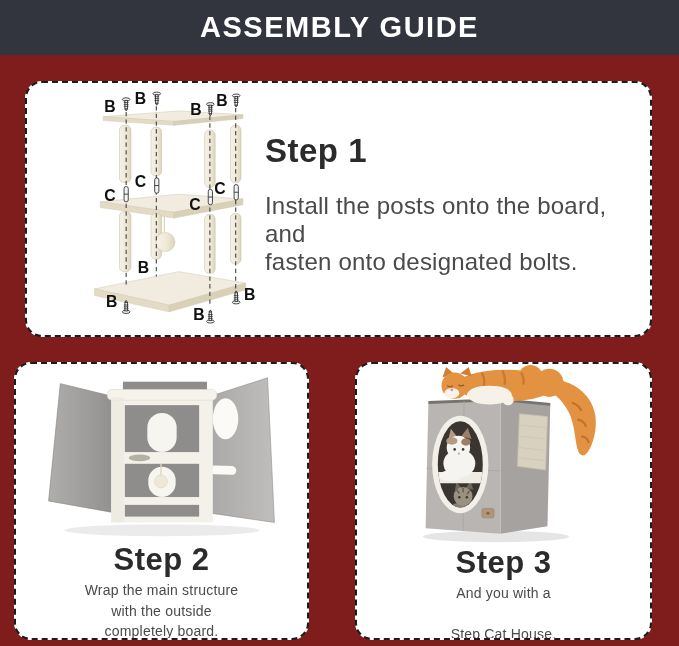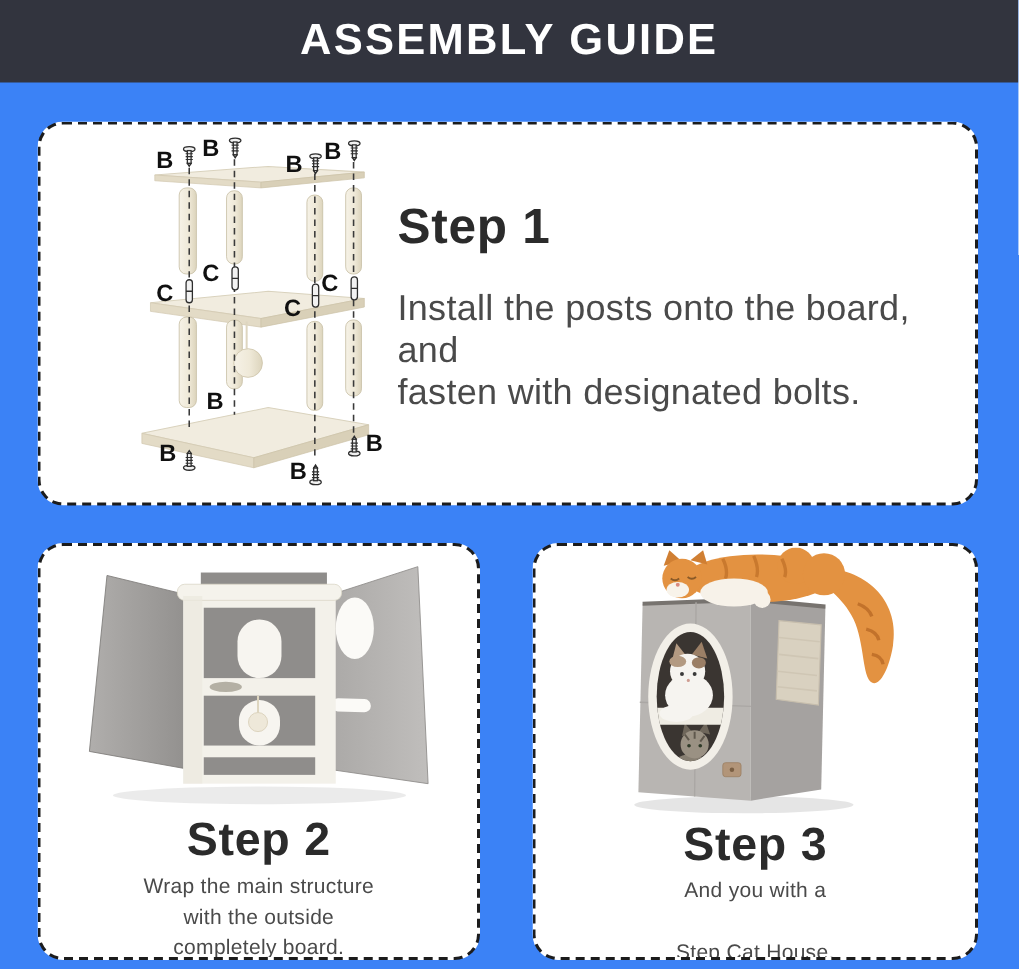--- a/index.html
+++ b/index.html
@@ -1,29 +1,29 @@
 <!DOCTYPE html>
 <html style="--header-bg: #32343e; --header-text: #ffffff; --panel-border: #1c1c1c; --step-title: #2b2b2b; --body-text: #4a4a4a; --board-cream: #f1ecdf; --fabric-gray: #a5a3a1; --scratcher-beige: #d9d1c0; --cat-orange: #e39241;"><head>
 <meta charset="utf-8">
 <style>
   *{box-sizing:border-box;margin:0;padding:0}
   html,body{background:#ffffff}
-  .page{position:relative;width:679px;height:646px;background:#3b82f6;
+  .page{position:relative;width:679px;height:646px;background:#7f1d1d;
         font-family:"Liberation Sans",sans-serif;overflow:hidden}
 
   
   .header{position:absolute;left:0;top:0;width:679px;height:55px;
           background:var(--header-bg,#32343e);display:flex;align-items:center;justify-content:center}
   .header-title{color:var(--header-text,#ffffff);font-size:29px;font-weight:700;letter-spacing:1.5px}
 
   
   .panel{position:absolute;border:2px dashed var(--panel-border,#1c1c1c);border-radius:17px;
          background:#fff;overflow:hidden}
   .panel-step1{left:25px;top:81px;width:627px;height:256px;display:flex;align-items:center}
-  .panel-step2{left:25px;top:362px;width:295px;height:278px;text-align:center}
+  .panel-step2{left:14px;top:362px;width:295px;height:278px;text-align:center}
   .panel-step3{left:355px;top:362px;width:297px;height:278px;text-align:center}
 
   .step1-figure{flex:0 0 auto;margin-left:56px;line-height:0}
   .step1-textblock{flex:1;text-align:left;padding-right:14px;margin-top:-10px}
   .step-title{font-size:33px;font-weight:600;color:var(--step-title,#2b2b2b);letter-spacing:.5px}
   .step1-textblock .step-title{margin-bottom:22px}
   .step-desc{color:var(--body-text,#4a4a4a)}
   .step1-textblock .step-desc{font-size:24px;line-height:28px;letter-spacing:.2px}
 
   .panel-step2 .step-title,.panel-step3 .step-title{font-size:31px;line-height:34px;margin:1px 0 3px}
@@ -149,21 +149,21 @@
         <text class="lbl" x="60" y="105">C</text>
         <text class="lbl" x="117" y="129">C</text>
         <text class="lbl" x="143" y="112">C</text>
       </svg>
     </div>
 
     <div class="step1-textblock">
       <h2 class="step-title">Step 1</h2>
       <p class="step-desc">
         <span>Install the posts onto the board, and</span><br>
-        <span>fasten with designated bolts.</span>
+        <span>fasten onto designated bolts.</span>
       </p>
     </div>
   </section>
 
   <section class="panel panel-step2">
     <div class="step2-figure">
       <svg width="235" height="174" viewBox="0 0 235 178">
         <defs>
           <linearGradient id="wingL" x1="0" y1="0" x2="1" y2="0">
             <stop offset="0" stop-color="#b0aeac"></stop>

